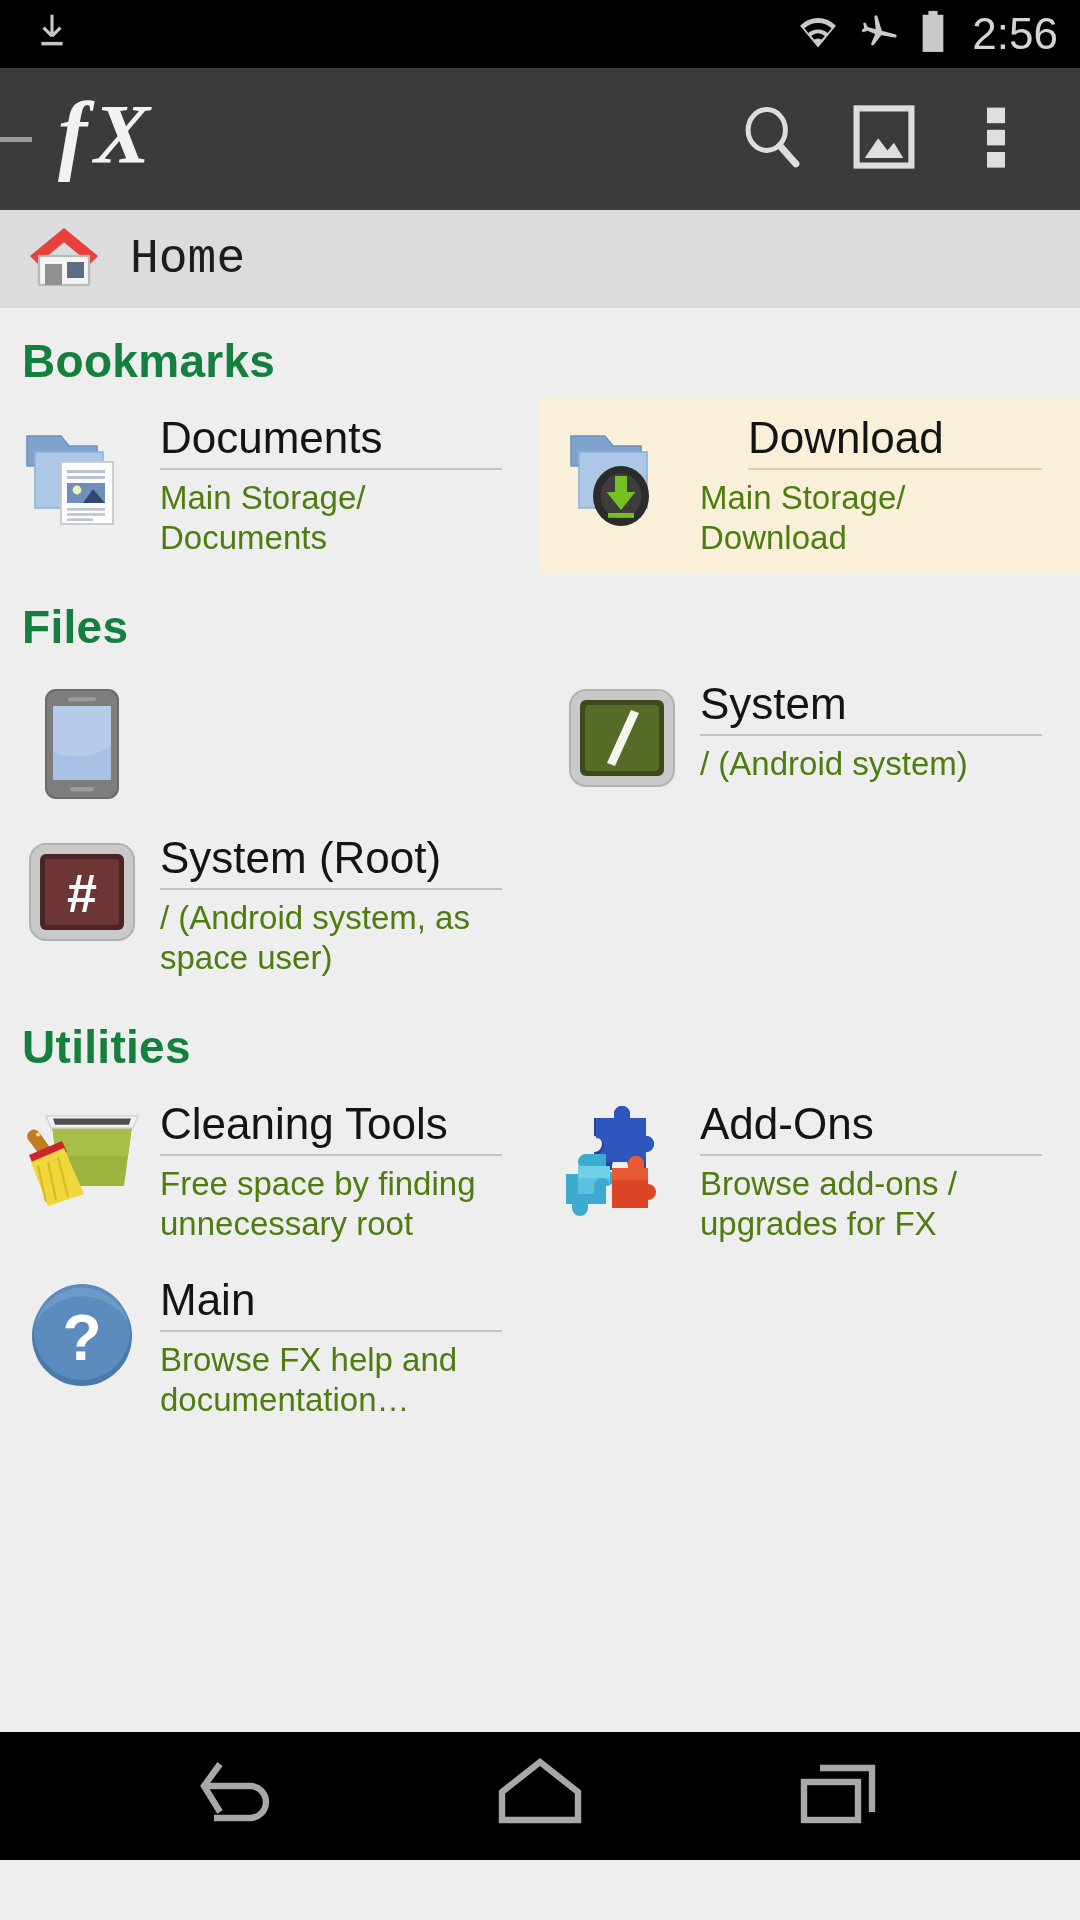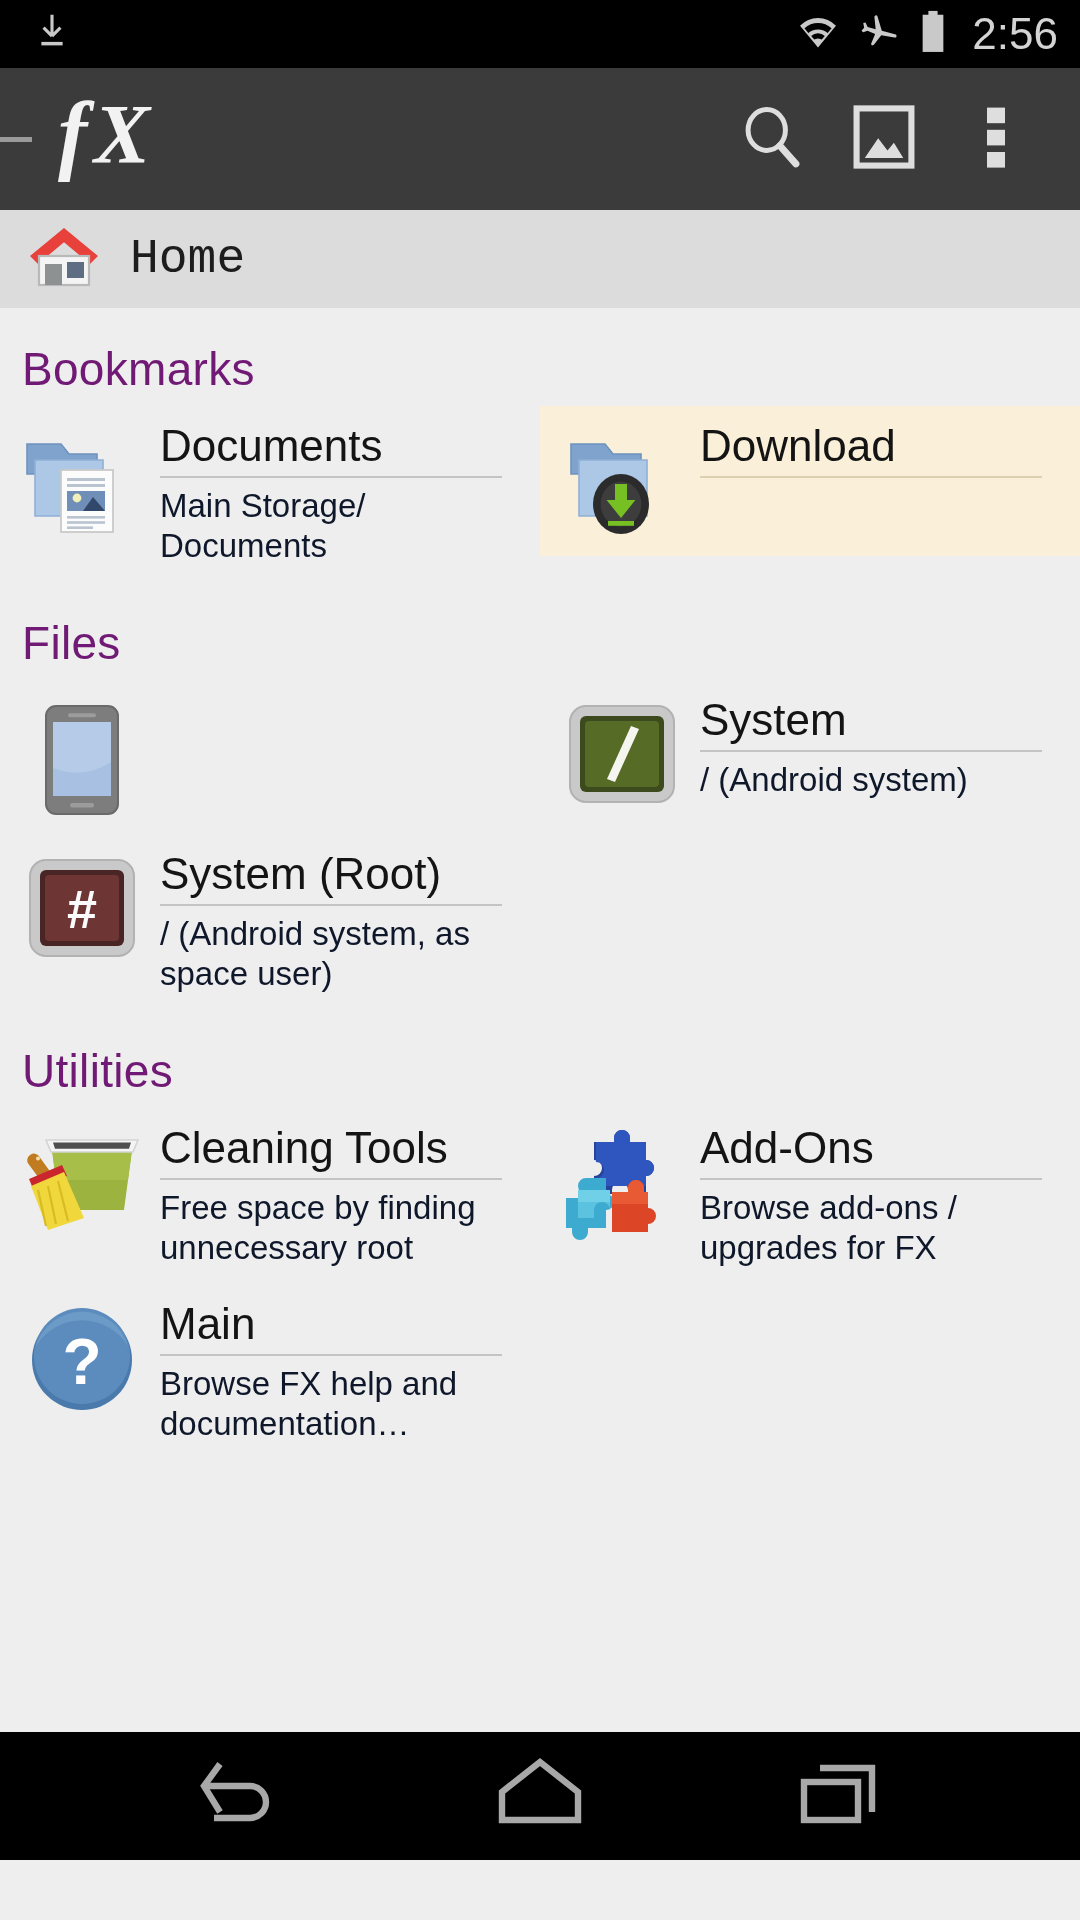--- a/index.html
+++ b/index.html
@@ -97,25 +97,24 @@
   
   .content {
     flex: 1 1 auto;
     background: #eeeeee;
     overflow: hidden;
     position: relative;
   }
 
   .section-header {
     font-size: 46px;
-    color: #701a75;
+    color: #15803d;
     padding: 26px 0 10px 22px;
-    font-weight: normal;
+    font-weight: bold;
     letter-spacing: 0.3px;
-    margin-top: 8px;
   }
 
   .grid {
     display: flex;
     flex-wrap: wrap;
     align-items: flex-start;
   }
 
   .cell {
     width: 540px;
@@ -145,25 +144,25 @@
   }
 
   .cell-title {
     font-size: 44px;
     color: #141414;
     line-height: 1.08;
     padding-bottom: 6px;
     border-bottom: 2px solid #c4c4c4;
     white-space: nowrap;
   }
-  .cell.highlight .cell-title { border-bottom-color: #ddd0ae; }
+  .cell.highlight .cell-title { border-bottom-color: #ddd0ae; margin-left: 48px; }
 
   .cell-sub {
     font-size: 33px;
-    color: #0f172a;
+    color: #4d7c0f;
     line-height: 1.22;
     padding-top: 8px;
     word-break: break-word;
   }
 
   
   .nav-bar {
     height: 128px;
     background: #000000;
     display: flex;
@@ -309,20 +308,22 @@
             <path d="M8 16 h34 v28 h-34 z" fill="#adc7e6"></path>
             <path d="M8 16 h34 v28 h-34 z" fill="none" stroke="#8fb0d6" stroke-width="0.8"></path>
             <ellipse cx="29" cy="38" rx="14" ry="15" fill="#2b2b2b"></ellipse>
             <ellipse cx="29" cy="38" rx="10.2" ry="11.2" fill="#3d3d3d"></ellipse>
             <path d="M26 28 h6 v8 h4.2 L29 45 L21.8 36 H26 Z" fill="#76c023"></path>
             <rect x="22.5" y="46.5" width="13" height="2.4" fill="#76c023"></rect>
           </svg>
         </div>
         <div class="cell-text">
           <div class="cell-title">Download</div>
+          <div class="cell-sub">Main Storage/
+Download</div>
         </div>
       </div>
     </div>
 
     <div class="section-header">Files</div>
     <div class="grid">
 
       <div class="cell">
         <div class="cell-icon">
           <svg width="96" height="116" viewBox="0 0 48 58">

